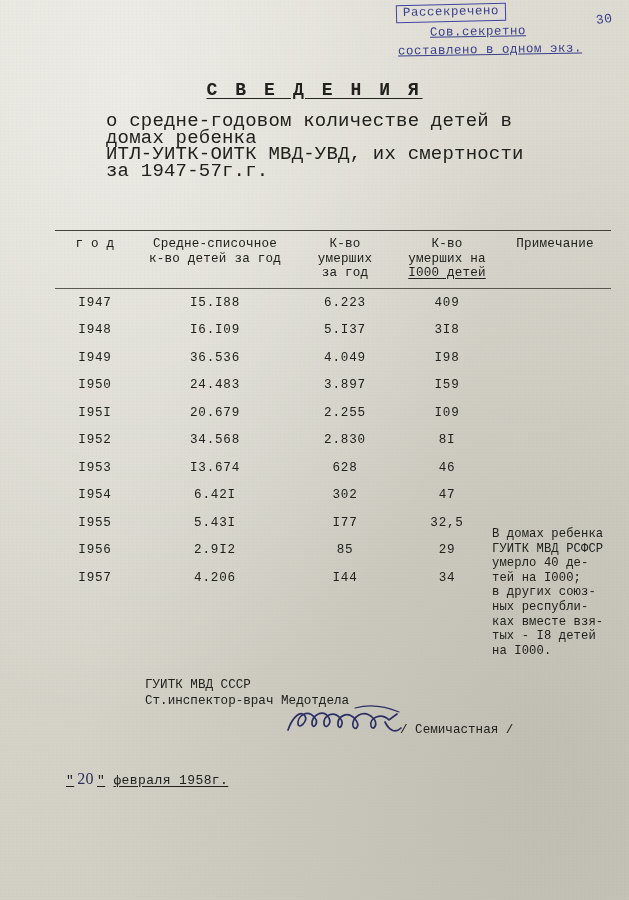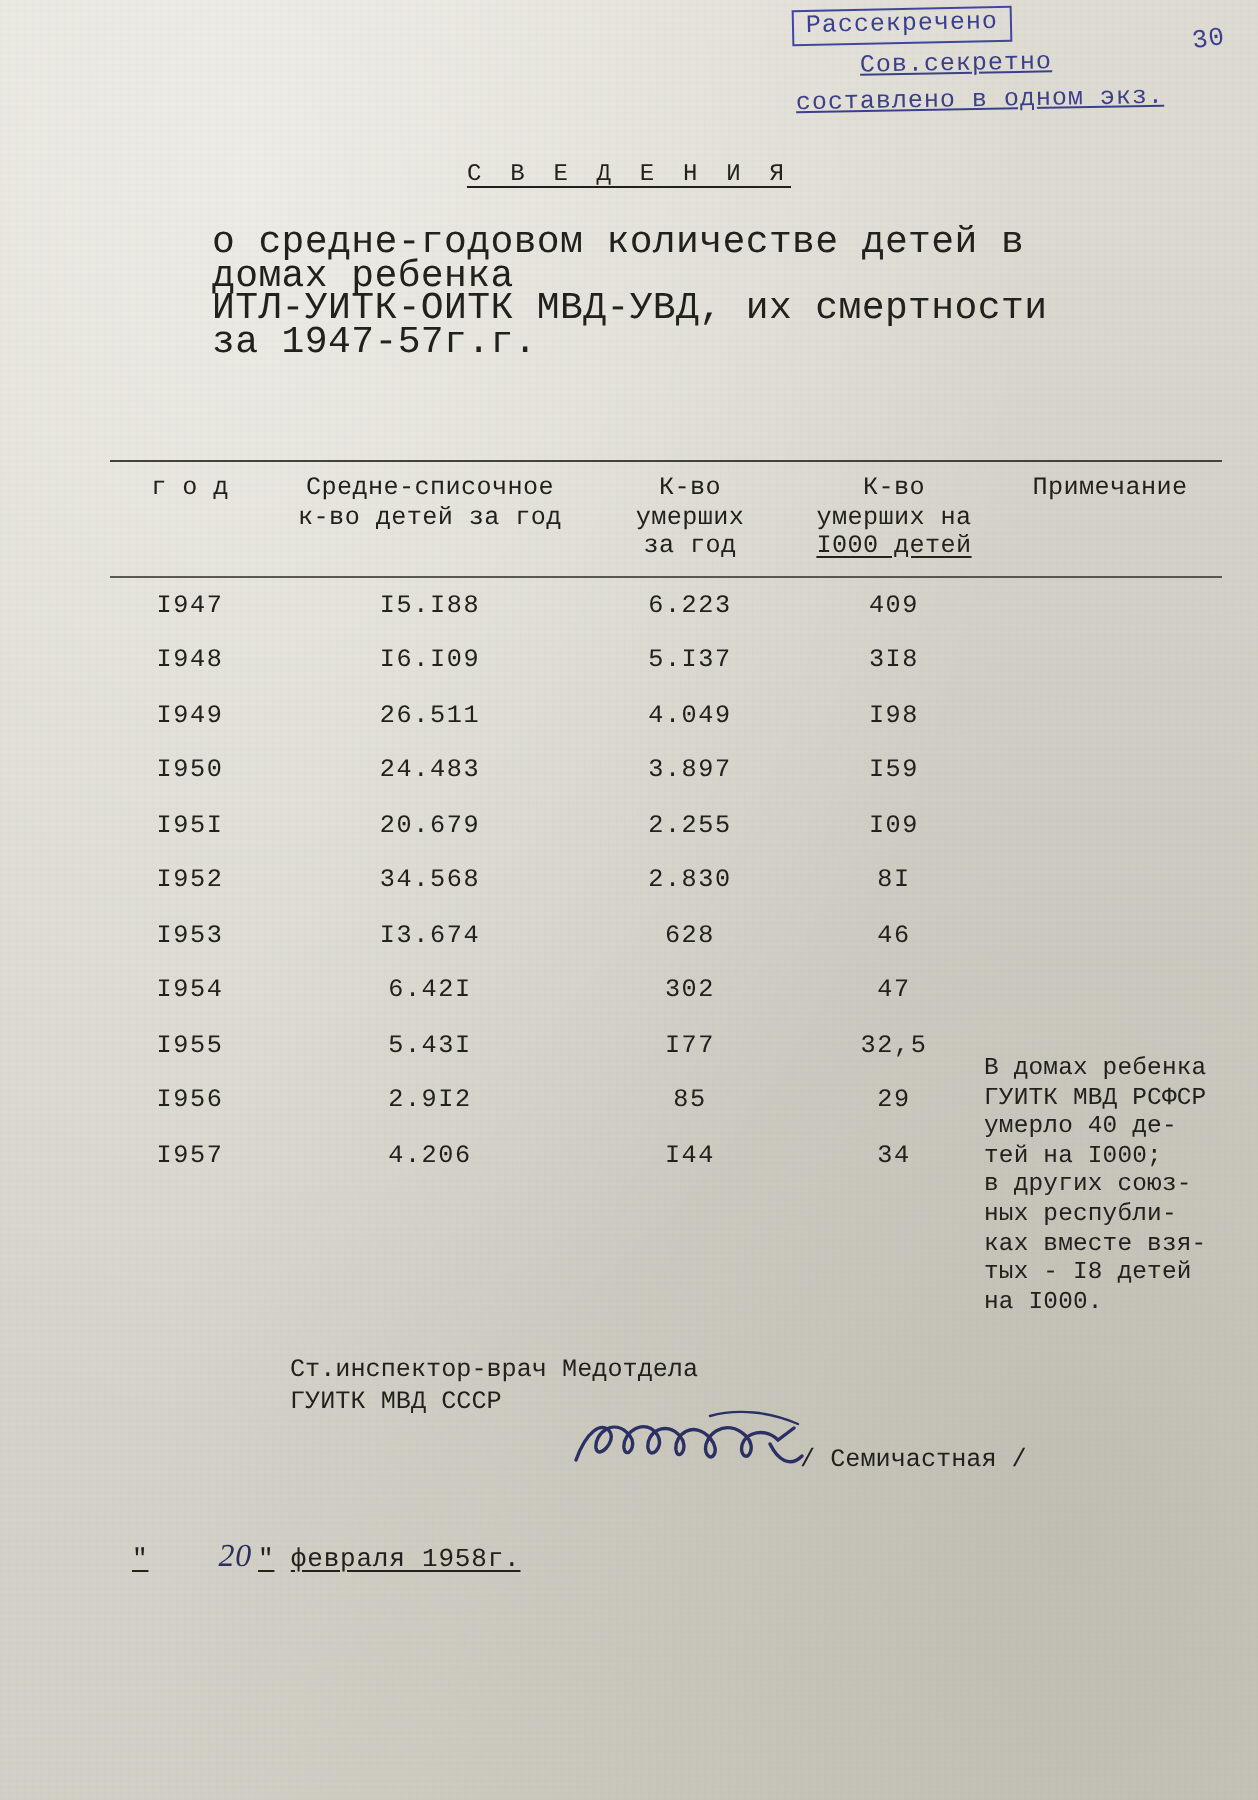--- a/index.html
+++ b/index.html
@@ -78,24 +78,25 @@
     color: #3b3f8c;
     transform: rotate(-8deg);
   }
 
   
   .doc-title {
     position: absolute;
     left: 0; right: 0;
     top: 80px;
     text-align: center;
-    font-size: 12px;
+    font-size: 18px;
     letter-spacing: 3.6px;
     text-decoration: underline;
     text-underline-offset: 3px;
+    font-weight: bold;
   }
   .subtitle {
     position: absolute;
     left: 106px;
     top: 113px;
     width: 440px;
     font-size: 19px;
     line-height: 16.5px;
     letter-spacing: .2px;
   }
@@ -181,25 +182,23 @@
   }
   .date-line {
     position: absolute;
     left: 66px;
     top: 770px;
     font-size: 13px;
     letter-spacing: .4px;
   }
   .date-line .handnum {
     font-family: "Liberation Serif", serif;
-    font-style: italic;
     font-size: 16px;
     color: #2a2d5e;
     padding: 0 3px;
-    margin-left: 32px;
   }
   .date-line .u { text-decoration: underline; text-underline-offset: 2px;}
 </style>
 </head>
 <body>
 
 <div class="page">
 
   <div class="stamp">
     <div class="box">Рассекречено</div>
@@ -265,21 +264,21 @@
           </tr>
           <tr>
             <td class="t-year">I948</td>
             <td class="t-avg">I6.I09</td>
             <td>5.I37</td>
             <td>3I8</td>
             <td></td>
           </tr>
           <tr>
             <td class="t-year">I949</td>
-            <td class="t-avg">26.511</td>
+            <td class="t-avg">36.536</td>
             <td>4.049</td>
             <td>I98</td>
             <td></td>
           </tr>
           <tr>
             <td class="t-year">I950</td>
             <td class="t-avg">24.483</td>
             <td>3.897</td>
             <td>I59</td>
             <td></td>
@@ -343,22 +342,22 @@
       <div>умерло 40 де-</div>
       <div>тей на I000;</div>
       <div>в других союз-</div>
       <div>ных республи-</div>
       <div>ках вместе взя-</div>
       <div>тых - I8 детей</div>
       <div>на I000.</div>
     </div>
 
   <div class="sign-title">
+    <div>ГУИТК МВД СССР</div>
     <div>Ст.инспектор-врач Медотдела</div>
-    <div>ГУИТК МВД СССР</div>
   </div>
 
   <div class="sign-glyph">
     <svg width="130" height="40" viewBox="0 0 130 40" fill="none" xmlns="http://www.w3.org/2000/svg">
       <path d="M3 30 C8 16, 16 10, 20 16 C23 21, 14 30, 13 24 C12 17, 22 8, 30 18 C34 23, 28 30, 27 24 C26 16, 38 8, 44 18 C47 24, 40 30, 39 24 C38 16, 48 10, 55 18 C60 24, 54 31, 53 25 C52 17, 62 10, 70 19 C76 26, 70 32, 68 26 C66 18, 78 8, 88 18 C94 24, 88 32, 86 26 C84 18, 96 12, 104 20 L112 14 M100 22 C104 30, 110 34, 116 28" stroke="#2b2f63" stroke-width="1.7" stroke-linecap="round" fill="none"></path>
       <path d="M70 8 C84 4, 100 6, 114 12" stroke="#2b2f63" stroke-width="1.2" fill="none" stroke-linecap="round"></path>
     </svg>
   </div>
   <div class="sign-name">/ Семичастная /</div>
 

